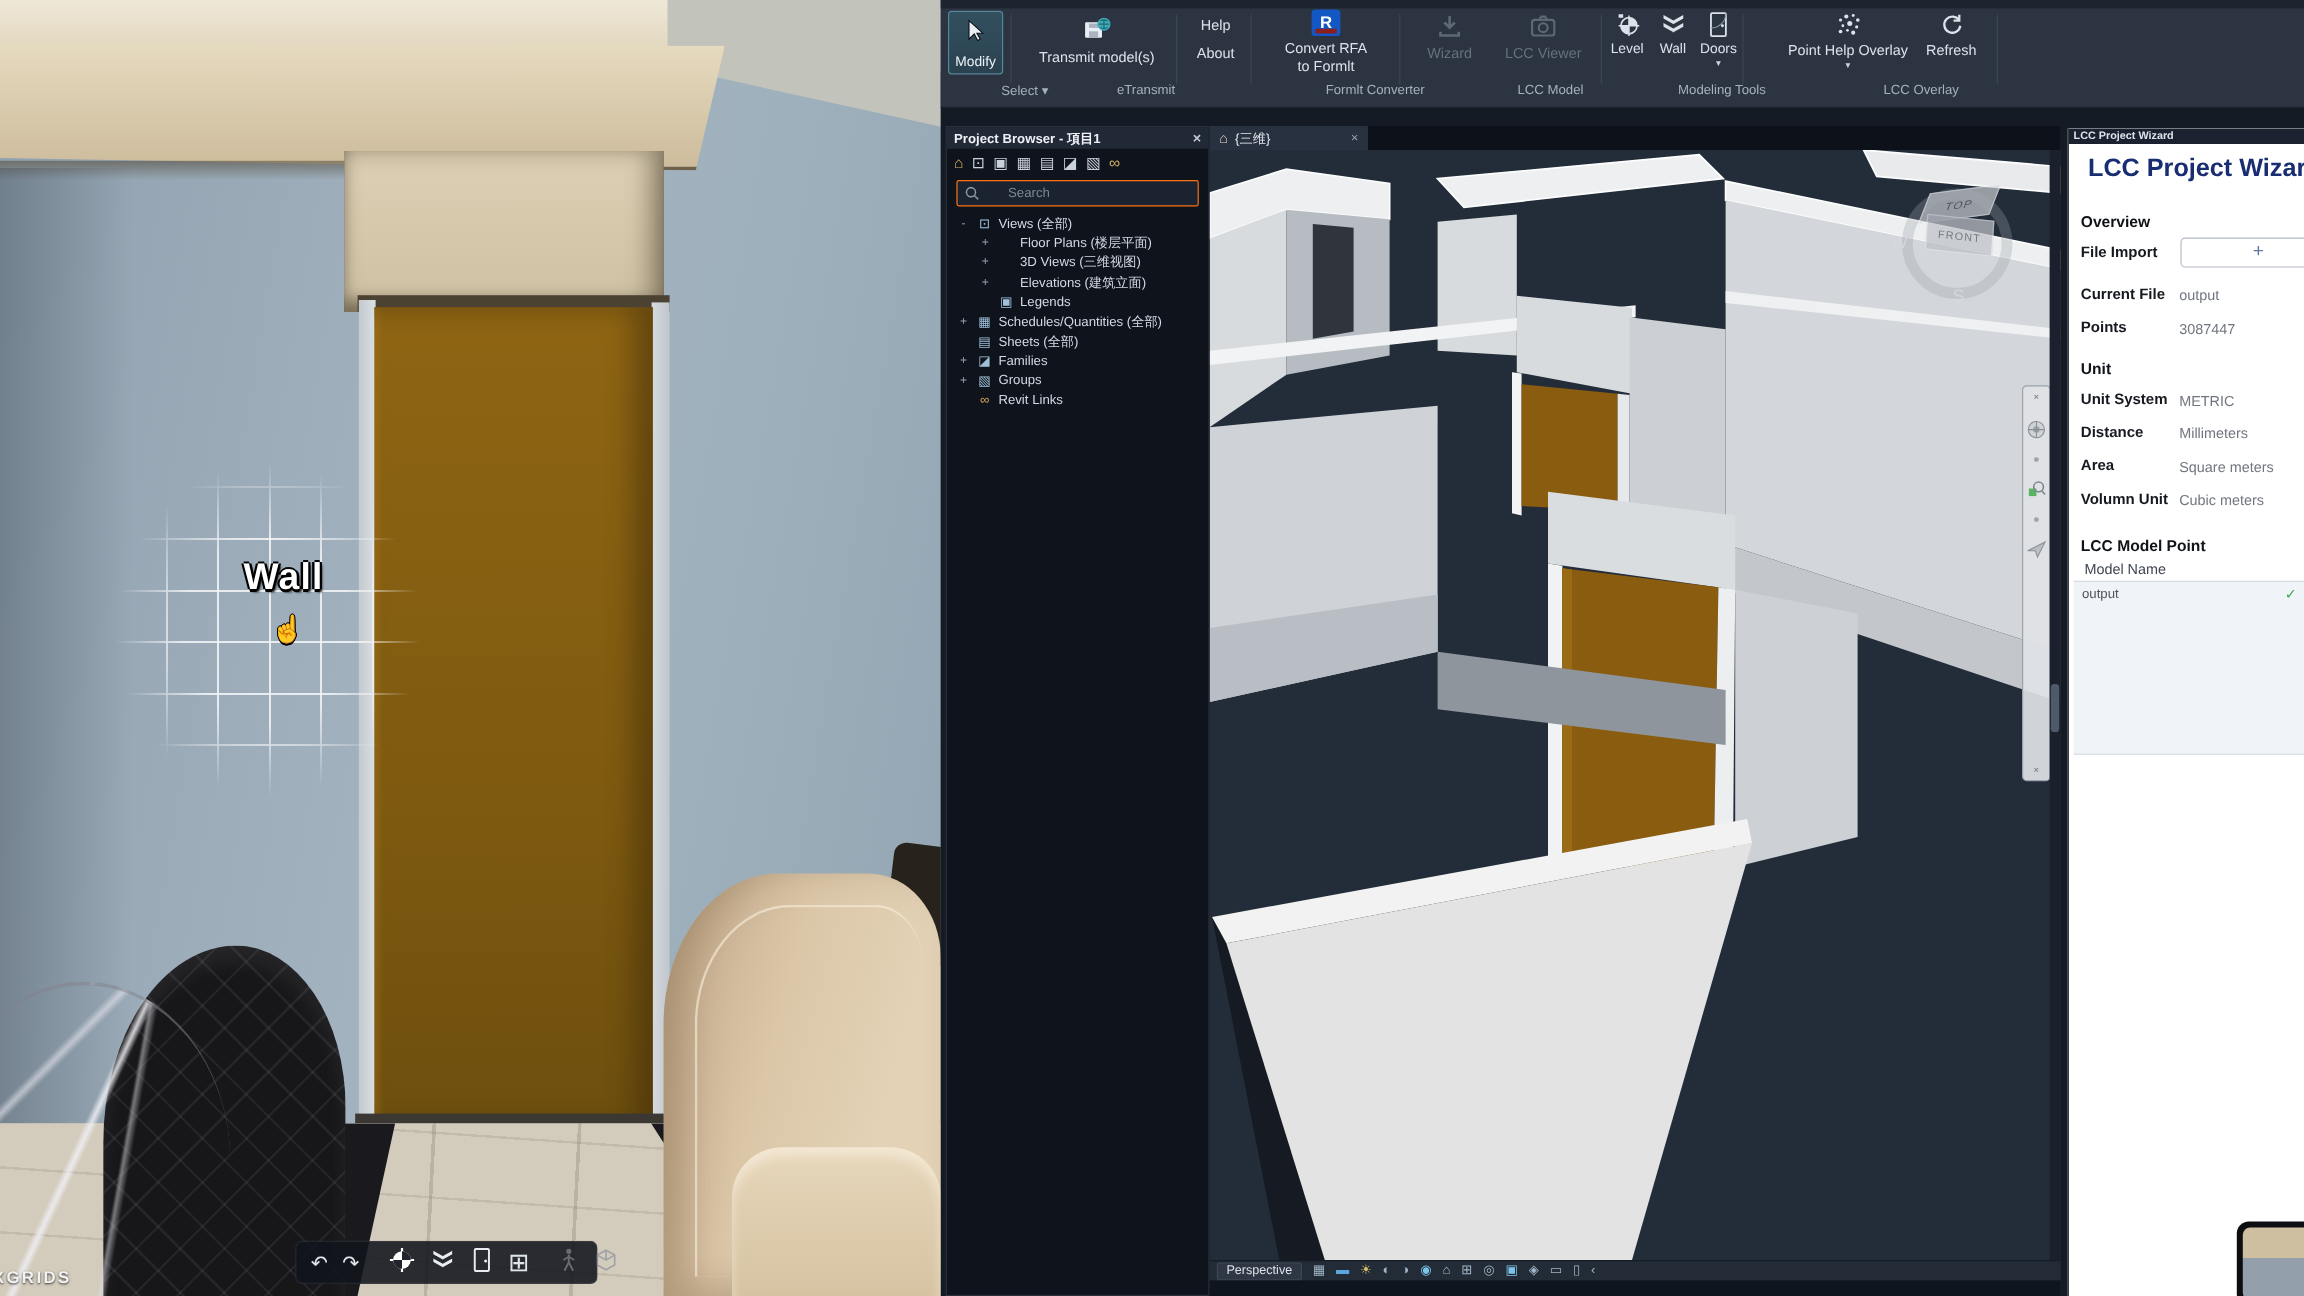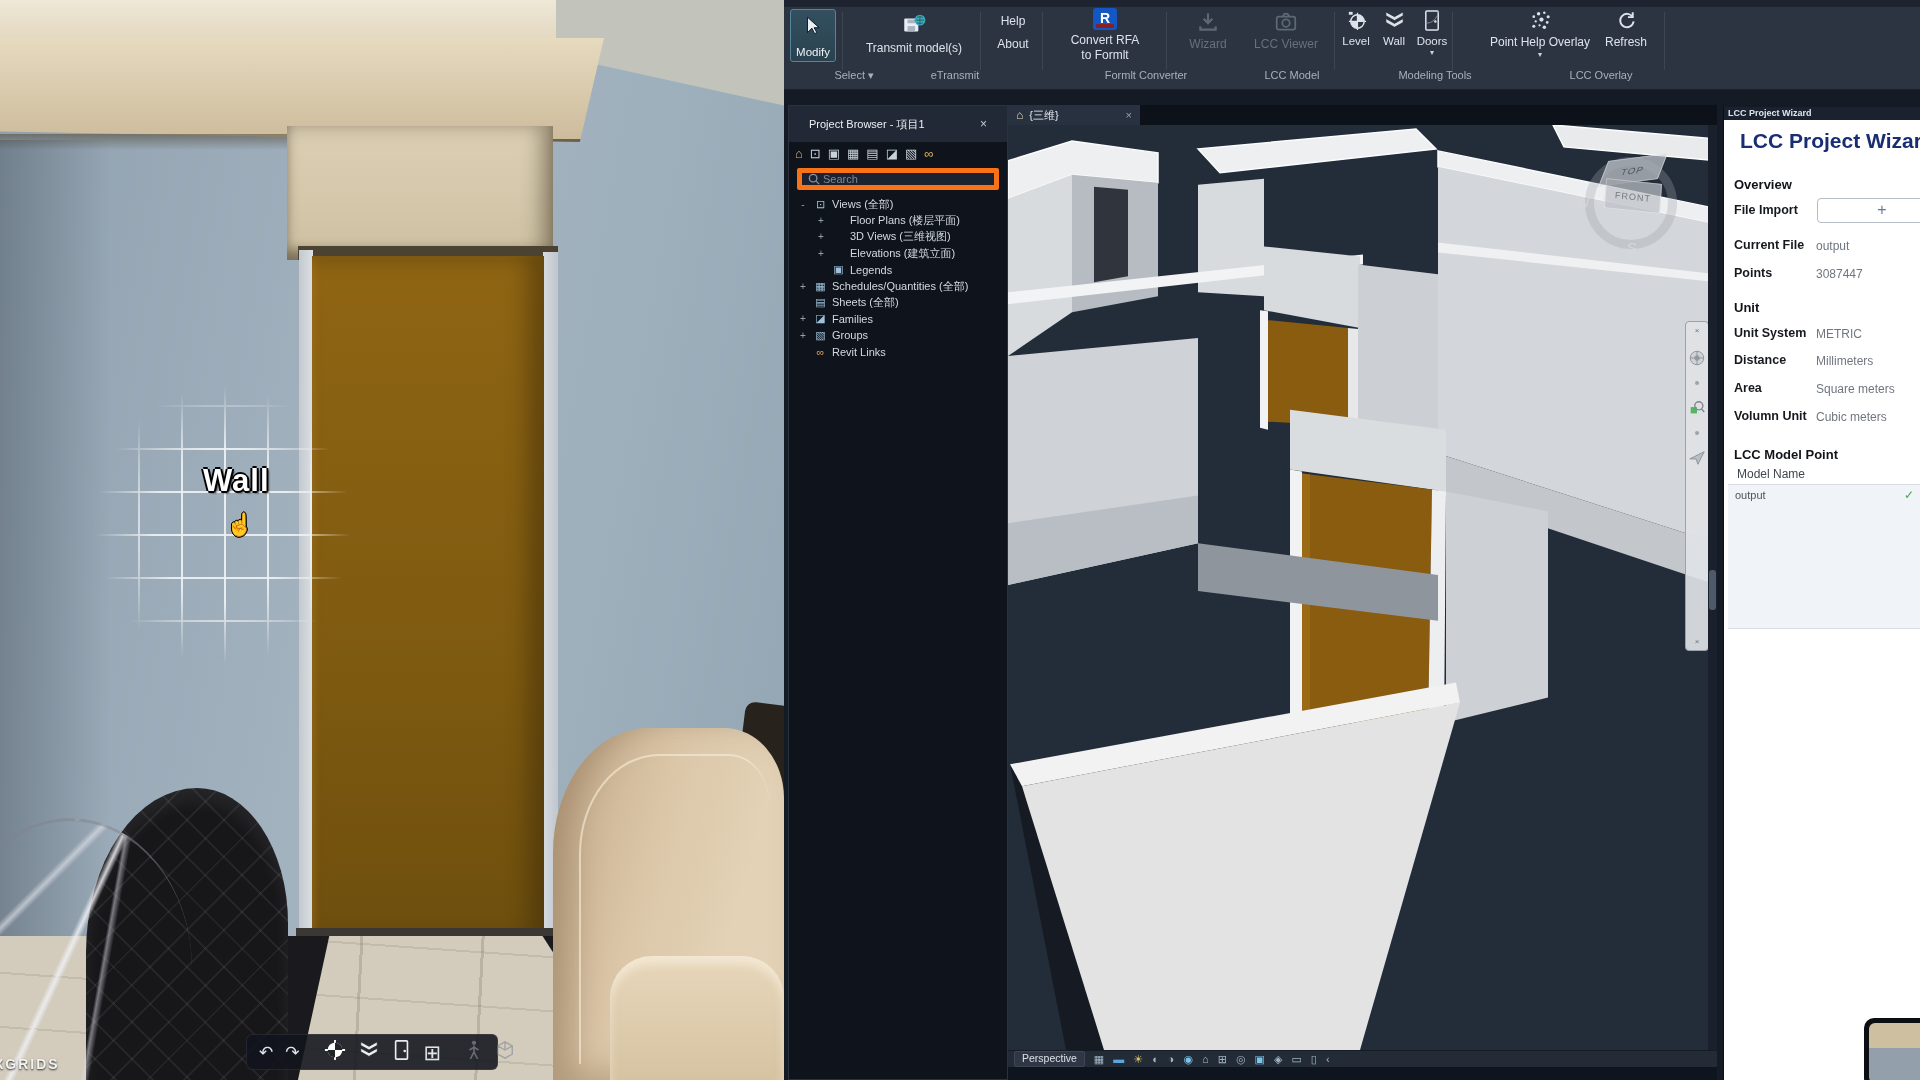--- a/index.html
+++ b/index.html
@@ -106,28 +106,28 @@
   .two-line{line-height:1.25;text-align:center;white-space:nowrap;}
   .drop-arrow{font-size:8px;color:#cbd2da;margin-top:1px;}
   .rfa-icon{width:24px;height:22px;background:#1257c4;border-radius:3px;color:#fff;
     font-weight:bold;font-size:14px;text-align:center;line-height:20px;position:relative;}
   .rfa-icon::after{content:"";position:absolute;left:3px;right:3px;bottom:2px;height:4px;
     background:#8a1f1f;border-radius:1px;}
 
   
   .pbrowser{position:absolute;left:4px;top:105px;width:220px;height:975px;
     background:#0f141c;border:1px solid #2a323e;color:#d2d9e2;}
-  .pb-title{height:36px;background:#212936;display:flex;align-items:center;padding:0 20px;
-    font-size:11px;color:#eef1f6;font-weight:normal;}
+  .pb-title{height:18px;background:#212936;display:flex;align-items:center;padding:0 6px;
+    font-size:11px;color:#eef1f6;font-weight:bold;}
   .pb-close{margin-left:auto;color:#c3cad4;font-size:12px;}
   .pb-icons{display:flex;align-items:center;gap:7px;padding:3px 6px;height:22px;}
   .pb-ic{font-size:13px;color:#c9d1db;line-height:1;}
   .pb-ic.gold{color:#d9b468;}
-  .pb-search{margin:4px 8px;height:22px;background:#1b2330;border:5px solid #f97316;
-    border-radius:2px;display:flex;align-items:center;gap:3px;padding:0 6px;}
+  .pb-search{margin:4px 8px;height:22px;background:#1b2330;border:1px solid #f97316;
+    border-radius:2px;display:flex;align-items:center;gap:24px;padding:0 6px;}
   .pb-search input{background:transparent;border:none;outline:none;color:#aab3c0;
     font-size:11px;width:150px;font-family:"Liberation Sans",sans-serif;}
   .pb-search input::placeholder{color:#7e8796;}
   .pb-tree{margin-top:6px;}
   .tree-row{display:flex;align-items:center;height:16.4px;font-size:11px;padding-left:8px;gap:4px;}
   .tree-row.lvl1{padding-left:26px;}
   .tree-row .exp{width:12px;text-align:center;color:#93a0ae;font-size:10px;}
   .tree-row .ticon{width:15px;color:#9fc0da;font-size:11px;text-align:center;}
   .tree-row.gold .ticon{color:#d9a15c;}
   .tree-row .tlabel{white-space:nowrap;}
@@ -154,21 +154,21 @@
     border:1px solid rgba(245,246,248,.7);}
   .vc-front{width:56px;height:30px;background:rgba(188,192,198,.9);transform:skew(-4deg,6deg);
     color:#565b63;font-size:9px;letter-spacing:1px;text-align:center;line-height:30px;
     border:1px solid rgba(245,246,248,.6);margin-top:-2px;}
   .navbar{position:absolute;right:8px;top:196px;width:24px;height:330px;
     background:rgba(223,226,230,.92);border:1px solid #9aa2ac;border-radius:4px;
     display:flex;flex-direction:column;align-items:center;gap:14px;padding:4px 0;}
   .nv-x{font-size:8px;color:#6a727c;}
   .nv-dot{width:4px;height:4px;border-radius:50%;background:#9aa2ac;}
   .vcontrols{position:absolute;left:0;right:0;bottom:13px;height:17px;background:#232b37;
-    display:flex;gap:9px;padding-left:6px;border-top:1px solid #161c26;}
+    display:flex;align-items:center;gap:9px;padding-left:6px;border-top:1px solid #161c26;}
   .persp{font-size:10.5px;color:#dbe1e9;background:#2e3743;border:1px solid #3d4654;
     padding:0 7px;line-height:13px;border-radius:2px;}
   .vc-icon{font-size:11px;color:#9fb4c4;line-height:1;}
   .vc-icon.blue{color:#5aa7e0;} .vc-icon.sun{color:#d8c36a;} .vc-icon.cyan{color:#79c4e8;}
   .vstatus{position:absolute;left:0;right:0;bottom:0;height:13px;background:#0f151e;}
 
   
   .wizard{position:absolute;left:939px;top:107px;width:197px;height:973px;background:#fff;
     overflow:hidden;border-left:1px solid #0a0d12;}
   .wiz-title{height:13px;background:#1a2230;color:#dfe4ec;font-size:9px;line-height:13px;

